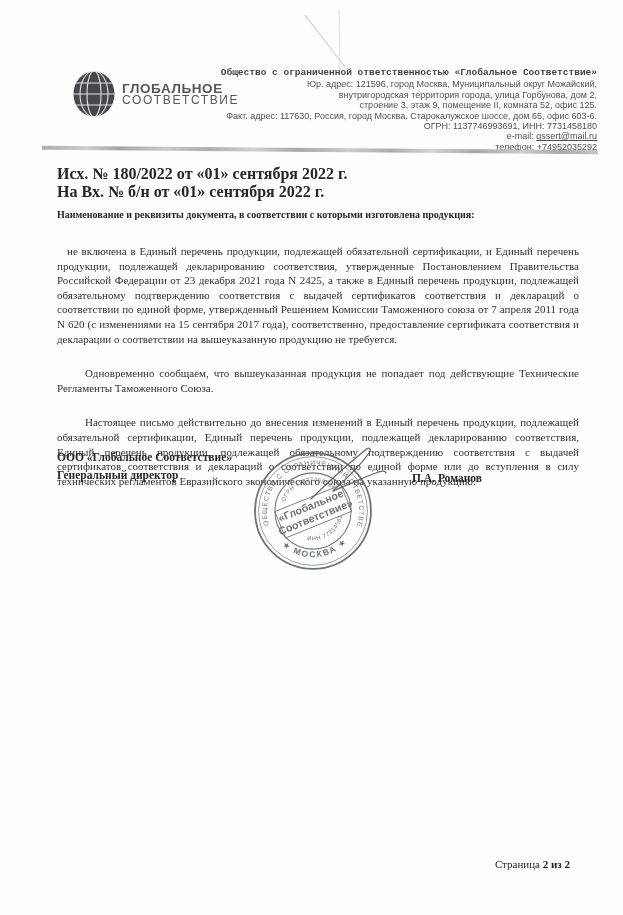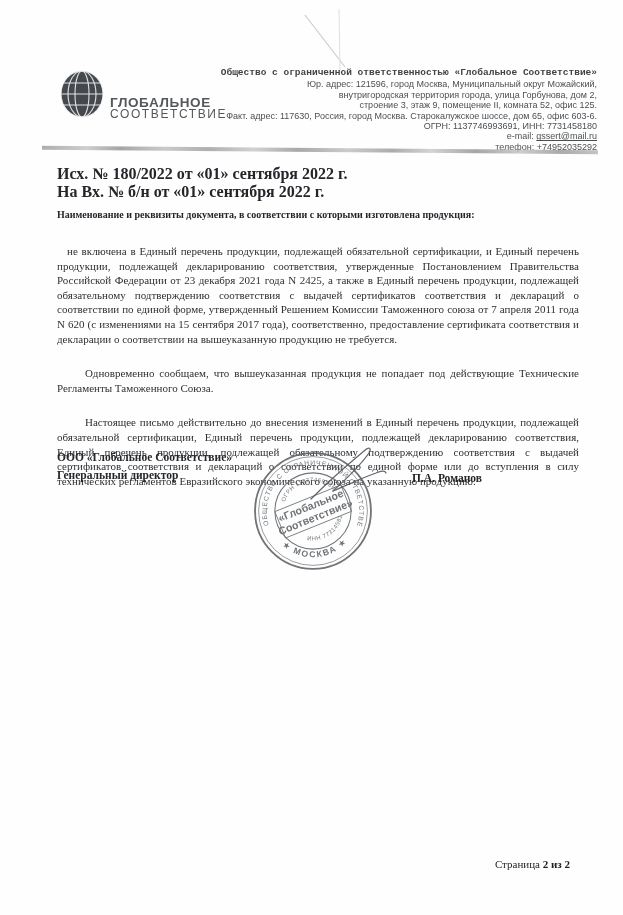--- a/index.html
+++ b/index.html
@@ -2,21 +2,21 @@
 <html><head>
 <meta charset="utf-8">
 <style>
   html,body{margin:0;padding:0;background:#e9e9e9;}
   .page{
     position:relative;width:623px;height:915px;background:#fefefe;
     font-family:"Liberation Serif","DejaVu Serif",serif;color:#2b2b2b;
     overflow:hidden;margin:0 auto;box-shadow:0 0 4px rgba(0,0,0,.15);
   }
   
-  .logo{position:absolute;left:60px;top:68px;display:flex;align-items:flex-end;}
+  .logo{position:absolute;left:72px;top:68px;display:flex;align-items:center;}
   .logo-globe{width:46px;height:52px;}
   .logo-text{margin-left:4px;font-family:"Liberation Sans","DejaVu Sans",sans-serif;color:#54575b;}
   .logo-line1{font-size:13.5px;font-weight:bold;letter-spacing:.6px;line-height:13px;}
   .logo-line2{font-size:12px;letter-spacing:1.6px;line-height:11px;}
   
   .hdr{
     position:absolute;top:68px;right:26px;width:400px;text-align:right;
     font-family:"Liberation Sans","DejaVu Sans",sans-serif;font-size:9px;
     line-height:10.4px;color:#4c4f52;
   }

